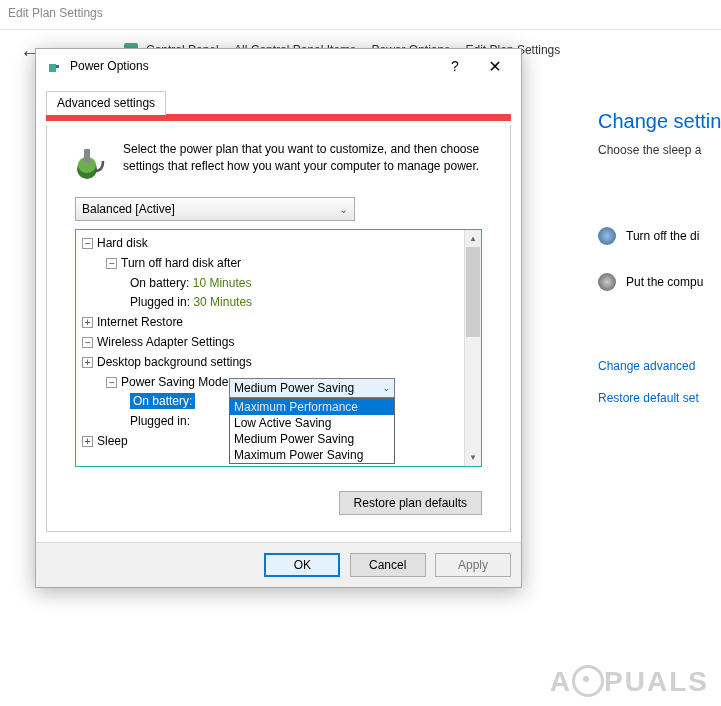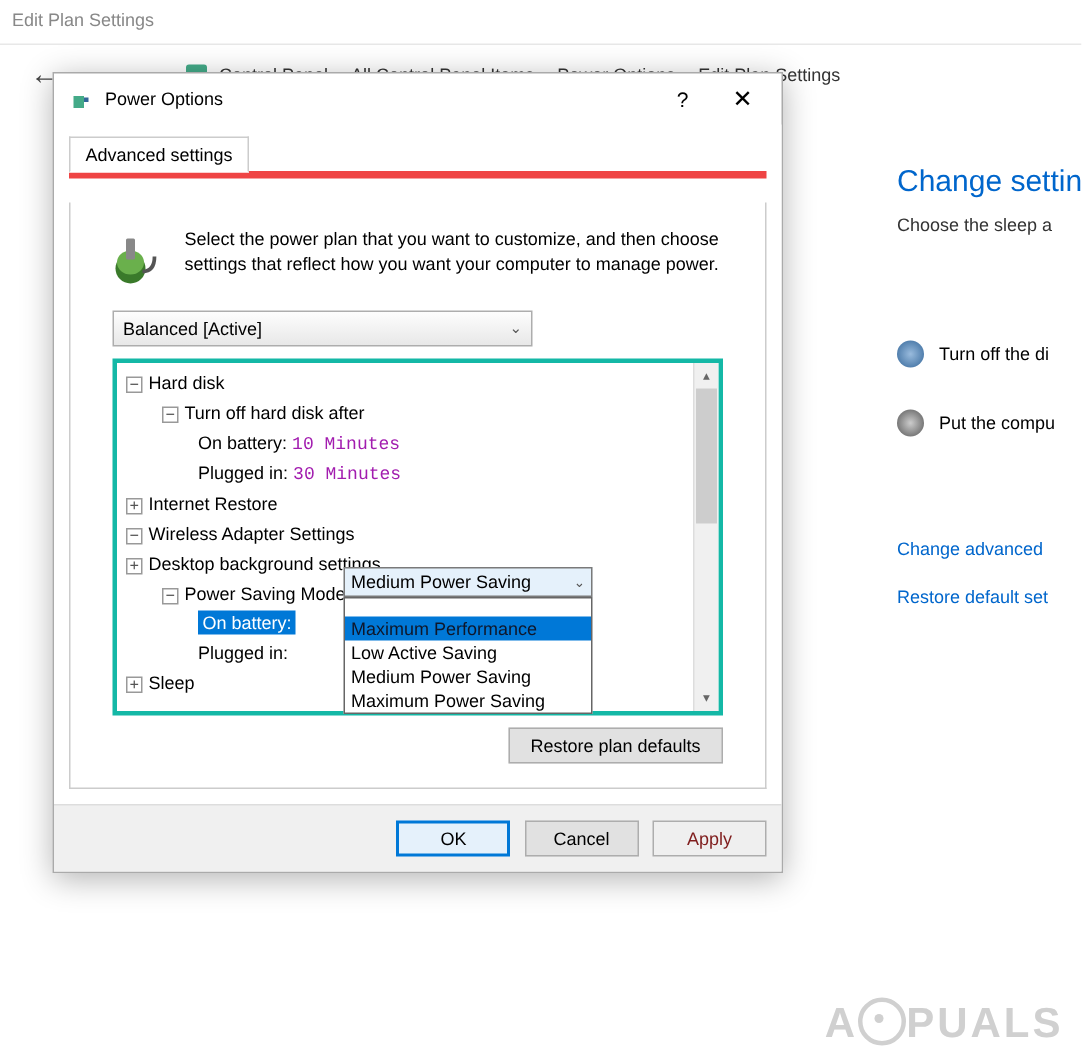--- a/index.html
+++ b/index.html
@@ -123,22 +123,22 @@
       text-align: center;
       font-size: 16px;
       cursor: pointer;
     }
     .dlg-body {
       padding: 8px 10px 10px 10px;
       background: #fff;
     }
     .tab-strip {
       display: flex;
-      border-bottom: 5px solid #ef4444;
-      margin-bottom: 16px;
+      border-bottom: 7px solid #ef4444;
+      margin-bottom: 4px;
       align-items: flex-end;
     }
     .tab {
       background: #fff;
       border: 1px solid #ccc;
       border-bottom: 1px solid #fff;
       padding: 4px 10px;
       margin-bottom: -1px;
       font-size: 12px;
     }
@@ -171,21 +171,21 @@
       align-items: center;
       justify-content: space-between;
       margin-bottom: 8px;
       cursor: pointer;
     }
     .plan-select .caret {
       font-size: 10px;
       color: #555;
     }
     .tree-box {
-      border: 3px solid #14b8a6;
+      border: 1px solid #14b8a6;
       height: 238px;
       position: relative;
       overflow: hidden;
       background: #fff;
     }
     .tree {
       padding: 4px 6px;
       line-height: 1.65;
       font-size: 12px;
     }
@@ -227,21 +227,21 @@
       line-height: 9px;
       font-size: 10px;
       color: #555;
       margin-right: 4px;
       vertical-align: 0;
       cursor: pointer;
       font-family: monospace;
     }
     .lvl1 { padding-left: 24px; }
     .lvl2 { padding-left: 48px; }
-    .link { color: #a21caf; font-family: Liberation Mono, monospace; }
+    .link { color: #4d7c0f; }
     .sel-label {
       background: #0078d7;
       color: #fff;
       padding: 1px 3px;
     }
     
     .combo {
       position: absolute;
       top: 378px;
       left: 229px;
@@ -266,42 +266,41 @@
       border: 1px solid #666;
       background: #fff;
     }
     .combo-item {
       padding: 1px 4px;
       font-size: 12px;
       cursor: pointer;
     }
     .combo-item.hl {
       background: #0078d7;
-      color: #0f172a;
-      margin-top: 12px;
+      color: #e5e5e5;
     }
     .restore-row {
       text-align: right;
-      margin-top: 8px;
+      margin-top: 24px;
     }
     .btn {
       height: 24px;
       border: 1px solid #adadad;
       background: #e1e1e1;
       padding: 0 14px;
       font-size: 12px;
       cursor: pointer;
       min-width: 76px;
     }
     .btn.primary {
       border: 2px solid #0078d7;
       background: #e5f1fb;
     }
     .btn.disabled {
-      color: #7f1d1d;
+      color: #737373;
       background: #efefef;
     }
     .dlg-footer {
       background: #f0f0f0;
       padding: 10px;
       text-align: right;
       border-top: 1px solid #ddd;
     }
     .dlg-footer .btn {
       margin-left: 6px;

